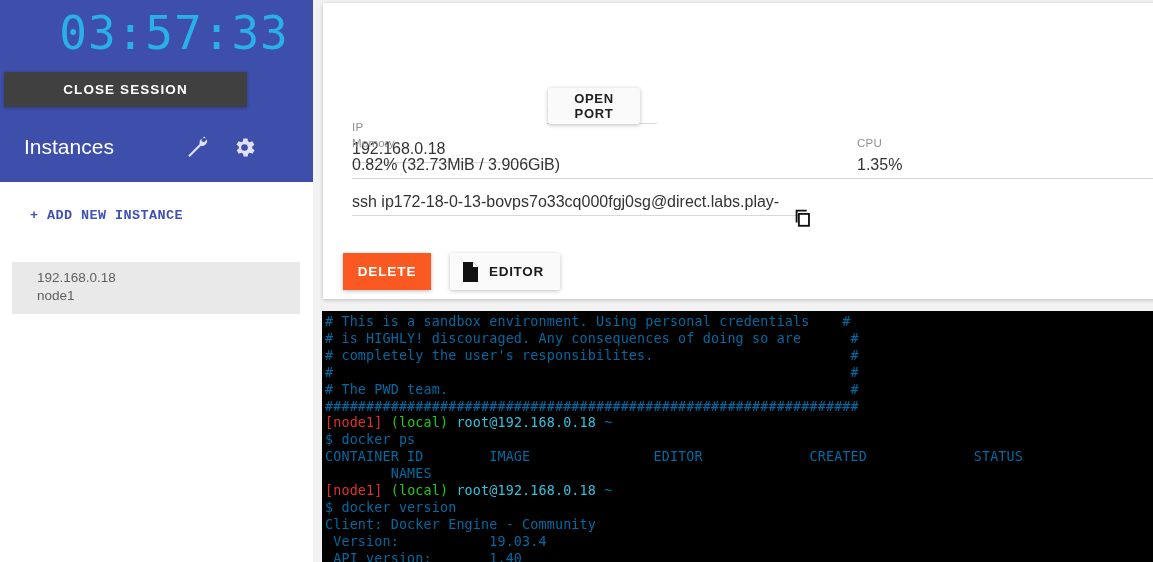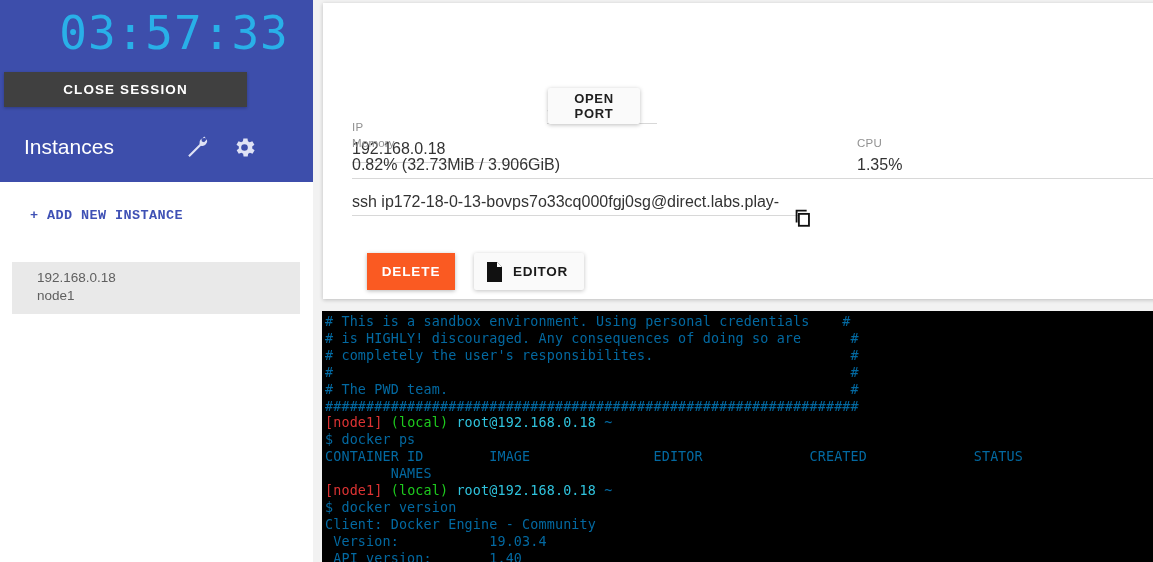--- a/index.html
+++ b/index.html
@@ -201,21 +201,20 @@
     cursor: pointer;
     padding: 0;
     display: flex; align-items: center; justify-content: center;
   }
 
   .action-row {
     position: absolute;
     left: 20px; top: 250px;
     display: flex;
     align-items: center;
-    margin-left: 24px;
   }
   .delete-btn {
     width: 88px; height: 37px;
     background: #fa5a22;
     border: none;
     color: #ffffff;
     font-size: 13.5px;
     font-weight: bold;
     letter-spacing: 0.9px;
     cursor: pointer;

